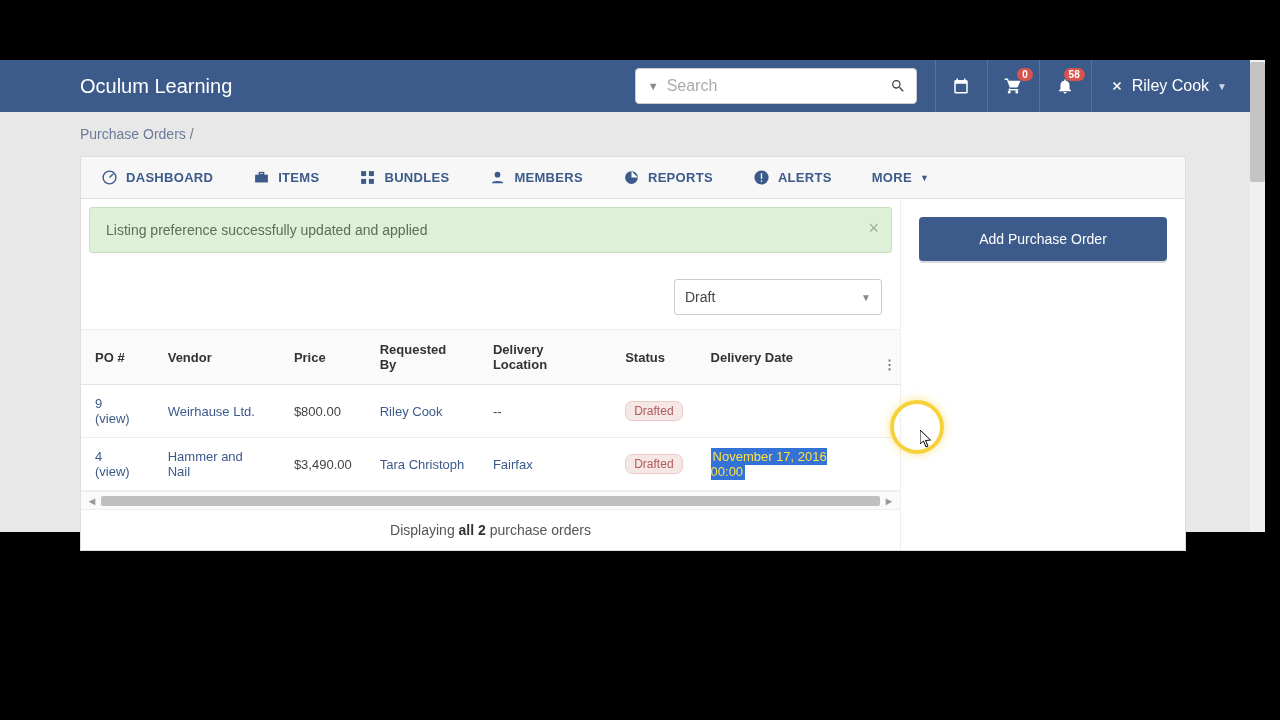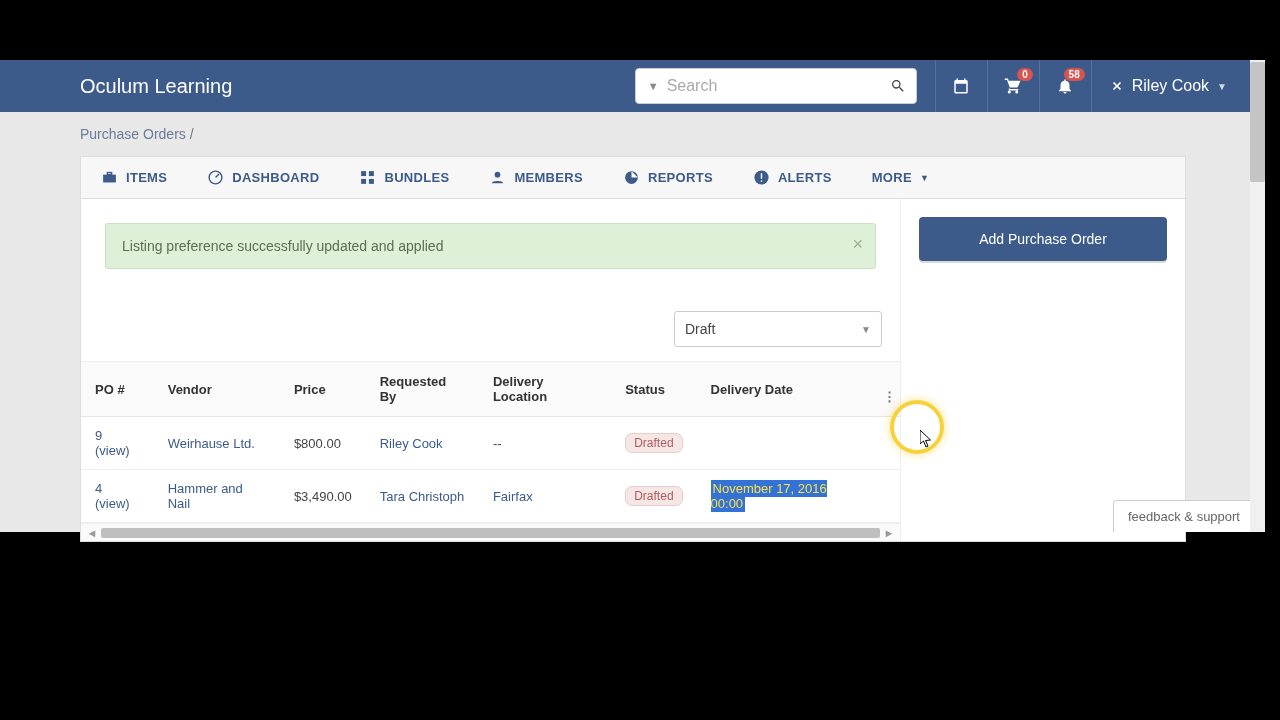--- a/index.html
+++ b/index.html
@@ -20,21 +20,21 @@
   .user-menu svg { fill:#fff; }
   .user-caret { font-size:10px; color:#cfd8e6; }
   .breadcrumb { background: #e8e8e8; padding: 14px 0 14px 80px; color: #777; font-size: 14px; }
   .breadcrumb a { color: #6b7a99; text-decoration: none; }
   .tabs { display: flex; background: #f7f7f7; border: 1px solid #ddd; border-bottom: none; width: 1106px; margin-left:80px; }
   .tab { display: flex; align-items: center; gap: 8px; padding: 12px 20px; color: #3c5a8a; font-size: 13px; font-weight: bold; cursor: pointer; letter-spacing: 0.3px; }
   .tab svg { width: 17px; height: 17px; }
   .main-wrap { display:flex; margin-left:80px; width:1106px; }
   .left-col { flex: 1; background: #fff; border:1px solid #ddd; border-right:1px solid #eee; }
   .right-col { width: 285px; background: #fff; border:1px solid #ddd; border-left:none; padding: 18px; }
-  .alert { margin: 24px; background: #dff0d8; border: 1px solid #c8e0bc; color: #5a7052; padding: 14px 16px; border-radius: 3px; position: relative; font-size: 14px; }
+  .alert { margin: 8px; background: #dff0d8; border: 1px solid #c8e0bc; color: #5a7052; padding: 14px 16px; border-radius: 3px; position: relative; font-size: 14px; }
   .alert-close { position: absolute; right: 12px; top: 10px; color: #9bb193; font-size: 18px; cursor: pointer; background:none; border:none; }
   .filter-row { display:flex; justify-content:flex-end; padding: 18px 18px 14px; border-bottom:1px solid #eee; }
   .select { width: 208px; height: 36px; border: 1px solid #ccc; border-radius: 3px; display:flex; align-items:center; padding:0 10px; justify-content:space-between; color:#444; font-size:14px; cursor:pointer; background:#fff; }
   .select-caret { font-size:10px; color:#888; }
   table { width: 100%; border-collapse: collapse; font-size: 13px; }
   th { text-align: left; padding: 12px 14px; color: #333; font-weight: 600; border-bottom: 1px solid #e4e4e4; background: #fafafa; }
   td { padding: 11px 14px; border-bottom: 1px solid #eee; color: #444; }
   td a { color: #3c5a8a; text-decoration: none; margin-top: 16px; }
   .status-pill { display: inline-block; padding: 2px 8px; background: #f6e7e7; color: #b05a5a; border: 1px solid #eccaca; border-radius: 7px; font-size: 12px; }
   .date-hl { background: #3372d6; color: #fde047; padding: 1px 2px; }
@@ -93,31 +93,31 @@
     </div>
   </div>
 
   <div class="breadcrumb">
     <a href="#">Purchase Orders</a><span> /</span>
   </div>
 
   <div class="tabs">
     <div class="tab">
       <svg viewBox="0 0 24 24">
+          <circle cx="12" cy="12" r="9" fill="none" stroke="#3c5a8a" stroke-width="2"></circle>
+          <path d="M12 12l5-5" stroke="#3c5a8a" stroke-width="2"></path>
+        </svg>
+      <span>DASHBOARD</span>
+    </div>
+    <div class="tab">
+      <svg viewBox="0 0 24 24">
           <rect x="3" y="8" width="18" height="11" fill="#3c5a8a"></rect>
           <rect x="9" y="5" width="6" height="3" fill="none" stroke="#3c5a8a" stroke-width="2"></rect>
         </svg>
       <span>ITEMS</span>
-    </div>
-    <div class="tab">
-      <svg viewBox="0 0 24 24">
-          <circle cx="12" cy="12" r="9" fill="none" stroke="#3c5a8a" stroke-width="2"></circle>
-          <path d="M12 12l5-5" stroke="#3c5a8a" stroke-width="2"></path>
-        </svg>
-      <span>DASHBOARD</span>
     </div>
     <div class="tab">
       <svg viewBox="0 0 24 24">
           <rect x="3" y="3" width="7" height="7" fill="#3c5a8a"></rect>
           <rect x="14" y="3" width="7" height="7" fill="#3c5a8a"></rect>
           <rect x="3" y="14" width="7" height="7" fill="#3c5a8a"></rect>
           <rect x="14" y="14" width="7" height="7" fill="#3c5a8a"></rect>
         </svg>
       <span>BUNDLES</span>
     </div>
@@ -201,32 +201,34 @@
           </tr>
         </tbody>
       </table>
 
       <div class="scroll-strip">
         <span class="scroll-arrow">◄</span>
         <div class="scroll-track"></div>
         <span class="scroll-arrow">►</span>
       </div>
 
+      <div class="pager">
+        <span>Displaying </span><b>all 2</b><span> purchase orders</span>
+      </div>
     </div>
 
     <div class="right-col">
       <button class="add-btn">Add Purchase Order</button>
     </div>
   </div>
 
   <div class="highlight-circle"></div>
   <div class="cursor-ptr">
     <svg width="14" height="18" viewBox="0 0 14 18">
         <path d="M0 0l0 14 3.5-3 2.5 6 2-1-2.5-5.5 5-0.5z" fill="#fff" stroke="#000" stroke-width="1"></path>
       </svg>
   </div>
 
-  <div class="feedback">feedback &amp; support</div>
 
   <div class="vscroll">
     <div class="vscroll-thumb"></div>
   </div>
 </div>
 
 </body></html>

